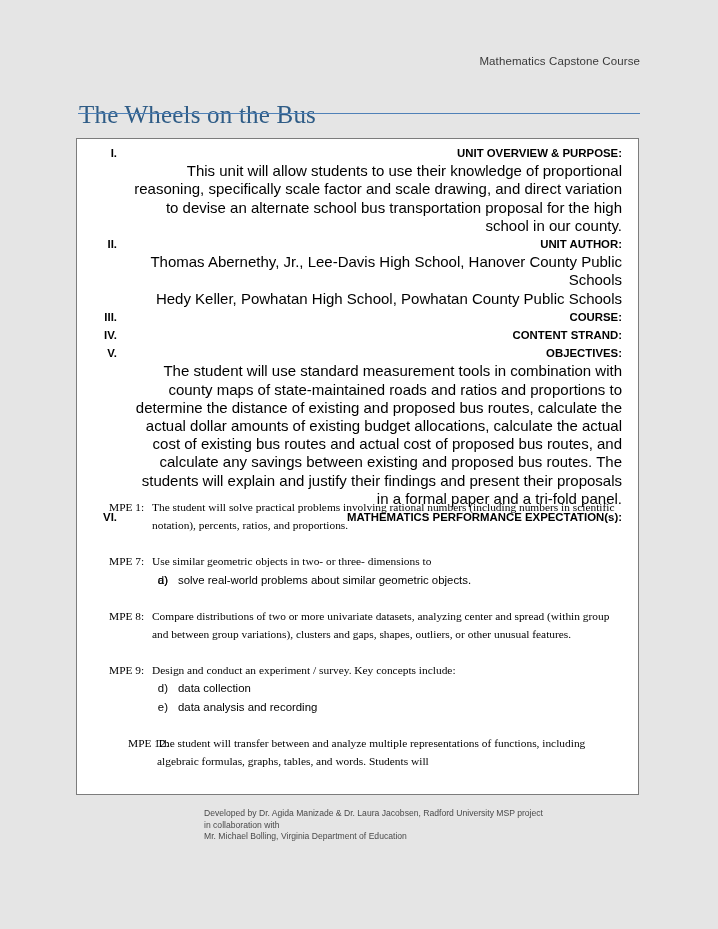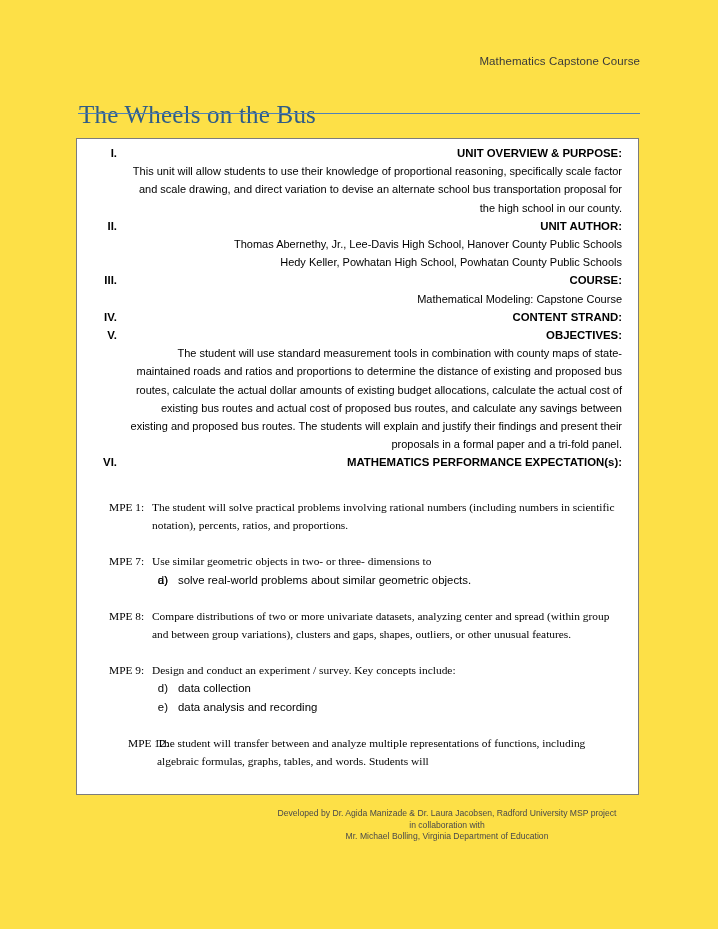--- a/index.html
+++ b/index.html
@@ -15,21 +15,21 @@
     color: #000000;
     overflow: hidden;
   }
 
   .page {
     position: absolute;
     left: 0;
     top: 0;
     width: 718px;
     height: 929px;
-    background: #fde047;
+    background: #e5e5e5;
   }
 
   
   .doc-header {
     position: absolute;
     left: 78px;
     top: 54px;
     width: 562px;
     text-align: right;
     font-family: "Liberation Sans", sans-serif;
@@ -105,21 +105,21 @@
     flex: 1;
     text-align: right;
   }
   .rn-head {
     font-weight: bold;
     font-size: 11.4px;
     line-height: 18.2px;
   }
   .rn-text {
     font-weight: normal;
-    font-size: 11px;
+    font-size: 15px;
     line-height: 18.2px;
   }
 
   .outline {
     position: absolute;
     left: 0px;
     top: 5px;
     width: 545px;
   }
 
@@ -168,24 +168,24 @@
     top: 0;
     width: 16px;
     text-align: right;
   }
 
   .gap-0 { margin-bottom: 0; }
 
   
   .doc-footer {
     position: absolute;
-    left: 237px;
+    left: 204px;
     top: 808px;
     width: 420px;
-    text-align: center;
+    text-align: left;
     font-family: "Liberation Sans", sans-serif;
     font-size: 8.6px;
     line-height: 11.6px;
     color: #4a4a4a;
   }
   .doc-footer div { white-space: nowrap; }
 </style>
 </head>
 <body>
 
@@ -216,21 +216,20 @@
             <div class="rn-head">UNIT AUTHOR:</div>
             <div class="rn-text">Thomas Abernethy, Jr., Lee-Davis High School, Hanover County Public Schools</div>
             <div class="rn-text">Hedy Keller, Powhatan High School, Powhatan County Public Schools</div>
           </div>
         </div>
 
         <div class="rn-row">
           <div class="rn-num">III.</div>
           <div class="rn-body">
             <div class="rn-head">COURSE:</div>
-            <div class="rn-text">Mathematical Modeling: Capstone Course</div>
           </div>
         </div>
 
         <div class="rn-row">
           <div class="rn-num">IV.</div>
           <div class="rn-body">
             <div class="rn-head">CONTENT STRAND:</div>
           </div>
         </div>
 

